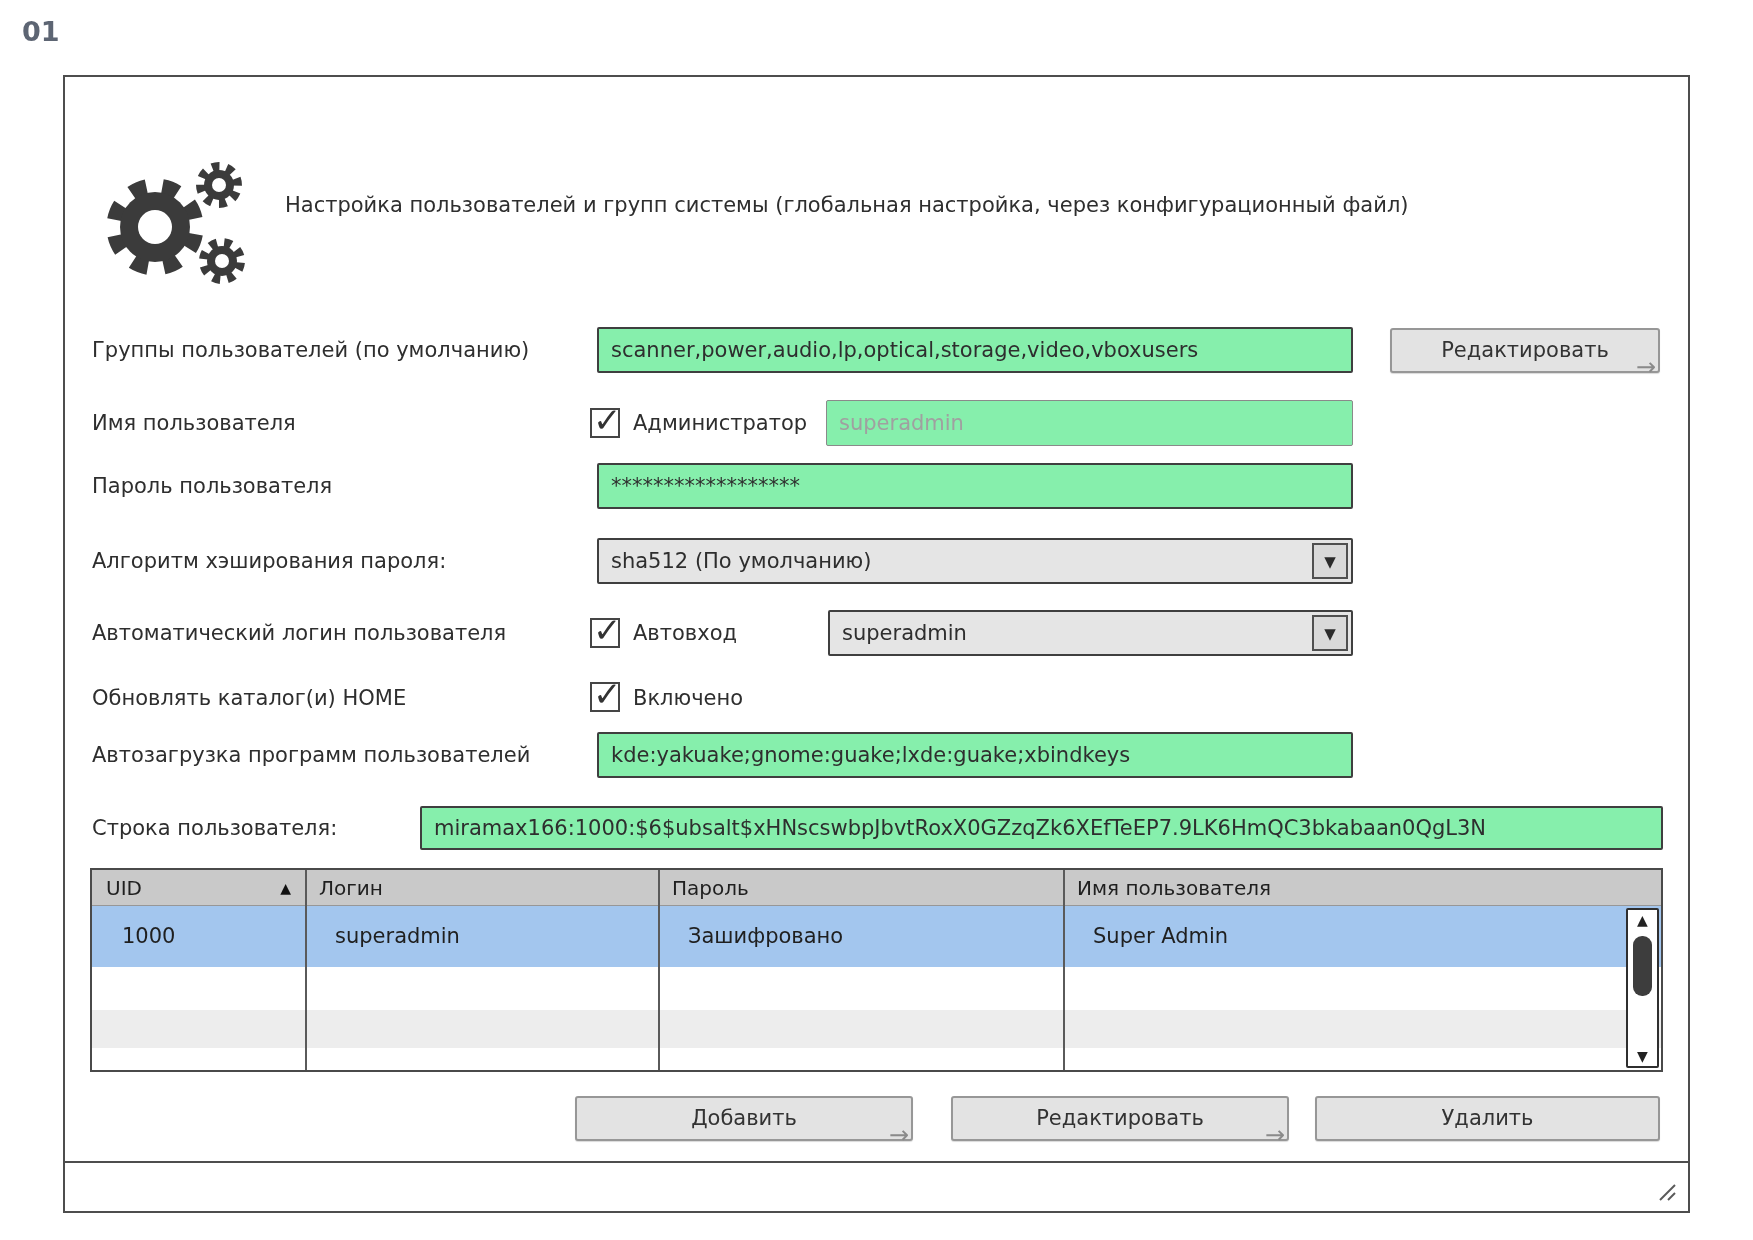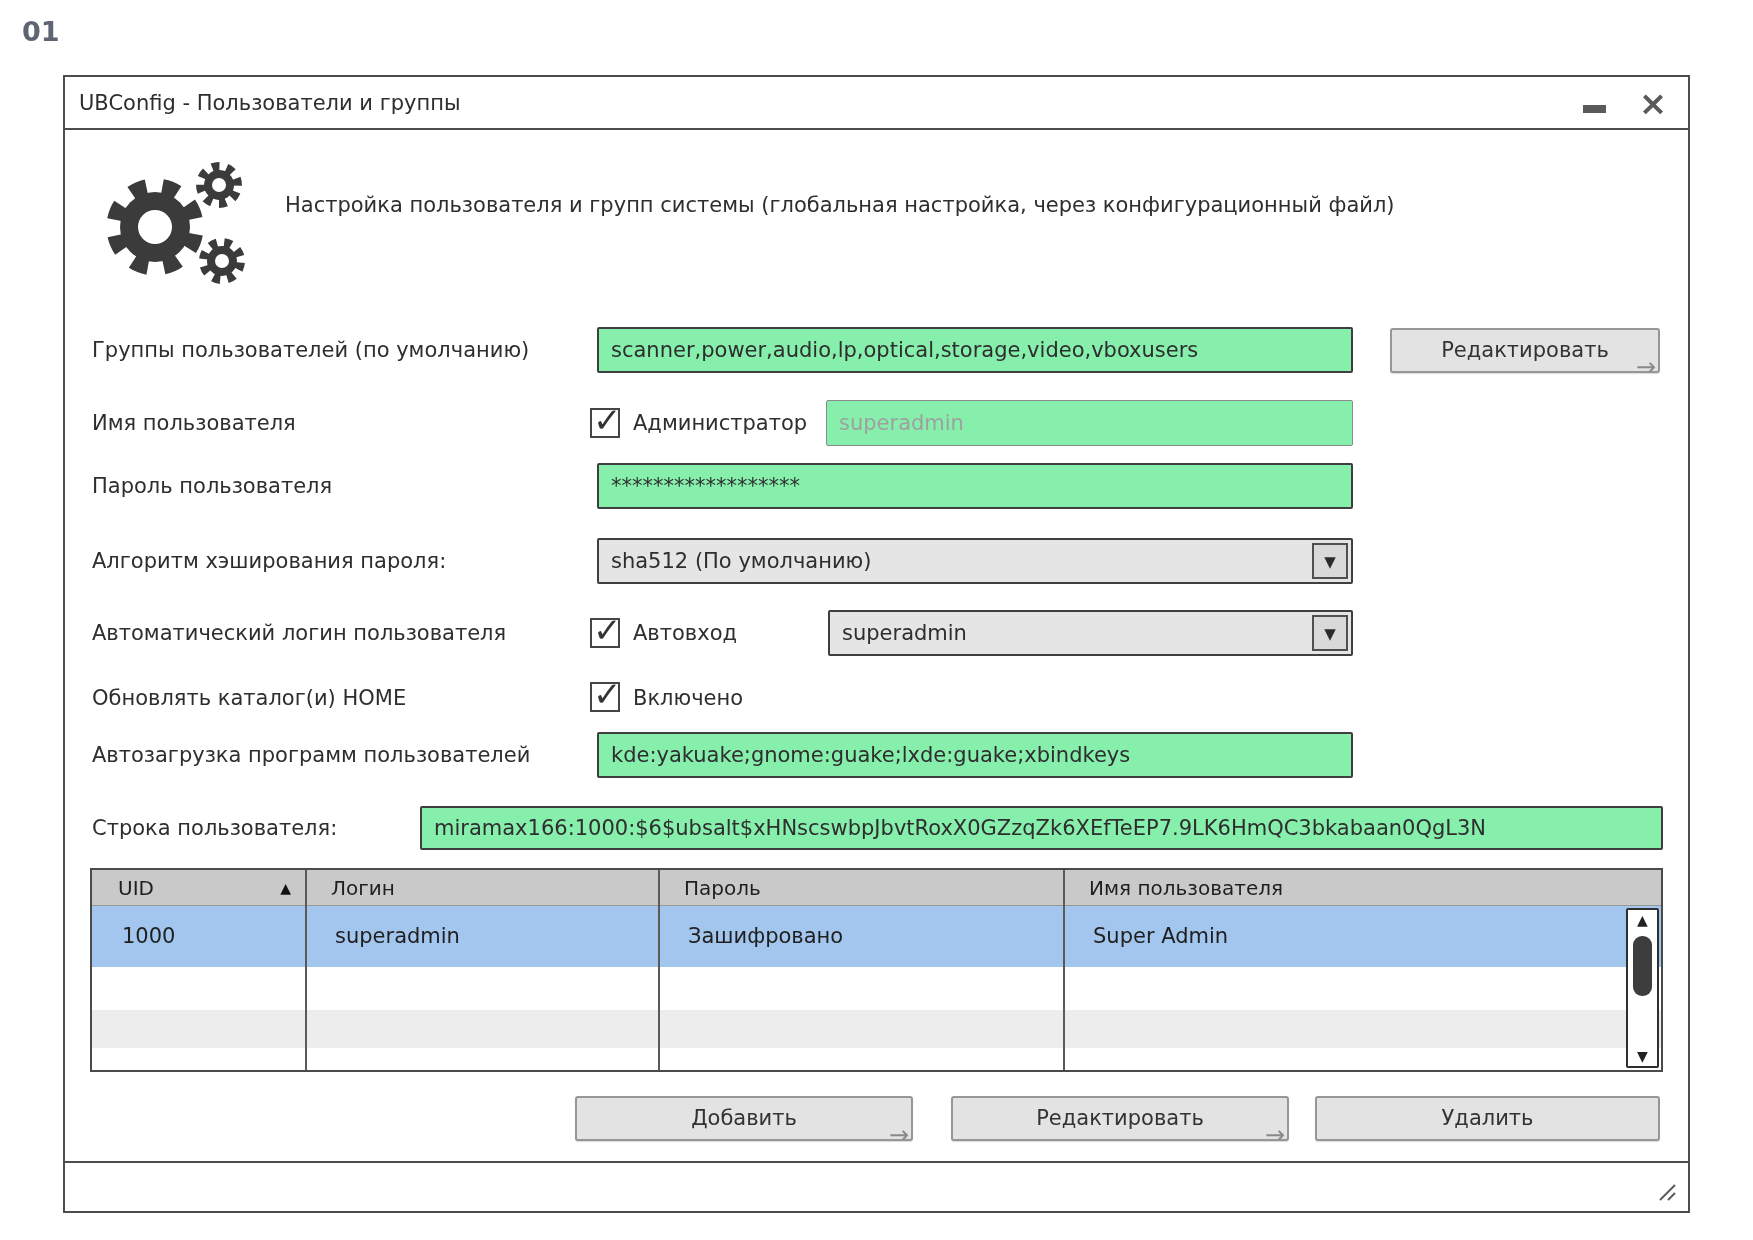--- a/index.html
+++ b/index.html
@@ -41,21 +41,21 @@
   .combo-arrow { position:absolute; right:3px; top:3px; bottom:3px; width:36px; background:#d9d9d9;
                  border:2px solid #4f4f4f; text-align:center; color:#2b2b2b; font-size:15px; line-height:34px; cursor:pointer; }
 
   .mockbtn { position:absolute; height:45px; background:#e3e3e3; border:2px solid #979797; border-radius:3px;
              font-size:21px; color:#333; text-align:center; line-height:41px; cursor:pointer; box-shadow:0 1px 1px rgba(0,0,0,0.15); }
   .link-arrow { position:absolute; right:2px; bottom:-8px; font-size:24px; color:#8a8a8a; line-height:24px; }
 
   
   .utable { position:absolute; left:25px; top:791px; width:1573px; height:204px; border:2px solid #4a4a4a; background:#fff; }
   .thead { position:absolute; left:0; right:0; top:0; height:36px; background:#c9c9c9; border-bottom:1px solid #979797; }
-  .hcell { position:absolute; top:0; height:36px; line-height:36px; font-size:20px; color:#1f1f1f; padding-left:26px; white-space:nowrap; }
+  .hcell { position:absolute; top:0; height:36px; line-height:36px; font-size:20px; color:#1f1f1f; padding-left:14px; white-space:nowrap; }
   .sort-ind { position:absolute; right:14px; top:0; font-size:14px; color:#111; }
   .trow { position:absolute; left:0; right:0; }
   .row-sel { top:36px; height:61px; background:#a3c6ee; cursor:pointer; }
   .row-e1 { top:97px; height:43px; background:#ffffff; }
   .row-e2 { top:140px; height:38px; background:#ededed; }
   .row-e3 { top:178px; height:22px; background:#ffffff; }
   .dcell { position:absolute; top:0; height:61px; line-height:61px; font-size:21px; color:#1f1f1f; padding-left:30px; white-space:nowrap; }
   .vline { position:absolute; top:0; bottom:0; width:2px; background:#5a5a5a; }
 
   .vscroll { position:absolute; right:2px; top:38px; bottom:2px; width:33px; background:#fff; border:2px solid #2f2f2f; border-radius:2px; }
@@ -69,49 +69,40 @@
 </style>
 </head>
 <body>
 
 <div class="canvas">
 
   <div class="slide-label">01</div>
 
   <div class="window">
 
-    <div class="titlebar">
-      <span class="title-text">UBConfig - Пользователи и группы</span>
-      <div class="min-btn">
-        <div class="min-bar"></div>
-      </div>
-      <div class="close-btn">
-        <span>×</span>
-      </div>
-    </div>
 
     <svg class="gears" width="152" height="150" viewBox="0 0 152 150">
       <g transform="translate(52,80)">
         <circle r="40" fill="none" stroke="#3b3b3b" stroke-width="17" stroke-dasharray="15.7 15.71" transform="rotate(10)"></circle>
         <circle r="35" fill="#3b3b3b"></circle>
         <circle r="17" fill="#ffffff"></circle>
       </g>
       <g transform="translate(116,38)">
         <circle r="17.5" fill="none" stroke="#3b3b3b" stroke-width="11" stroke-dasharray="6.9 6.85" transform="rotate(22)"></circle>
         <circle r="15" fill="#3b3b3b"></circle>
         <circle r="7" fill="#ffffff"></circle>
       </g>
       <g transform="translate(119,114)">
         <circle r="17.5" fill="none" stroke="#3b3b3b" stroke-width="11" stroke-dasharray="6.9 6.85" transform="rotate(5)"></circle>
         <circle r="15" fill="#3b3b3b"></circle>
         <circle r="7" fill="#ffffff"></circle>
       </g>
     </svg>
 
-    <div class="desc">Настройка пользователя и групп системы (глобальная настройка, через конфигурационный файл)</div>
+    <div class="desc">Настройка пользователей и групп системы (глобальная настройка, через конфигурационный файл)</div>
 
     <div class="flabel" style="left:27px; top:250px;">Группы пользователей (по умолчанию)</div>
     <input class="tinput" style="left: 532px; top: 250px; width: 756px;" value="scanner,power,audio,lp,optical,storage,video,vboxusers">
     <div class="mockbtn" style="left:1325px; top:251px; width:270px;">
       <span>Редактировать</span>
       <span class="link-arrow">→</span>
     </div>
 
     <div class="flabel" style="left:27px; top:323px;">Имя пользователя</div>
     <div class="cbox" style="left:525px; top:331px;">

